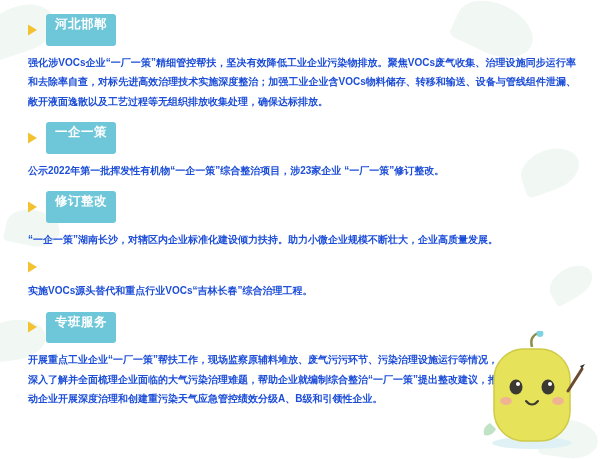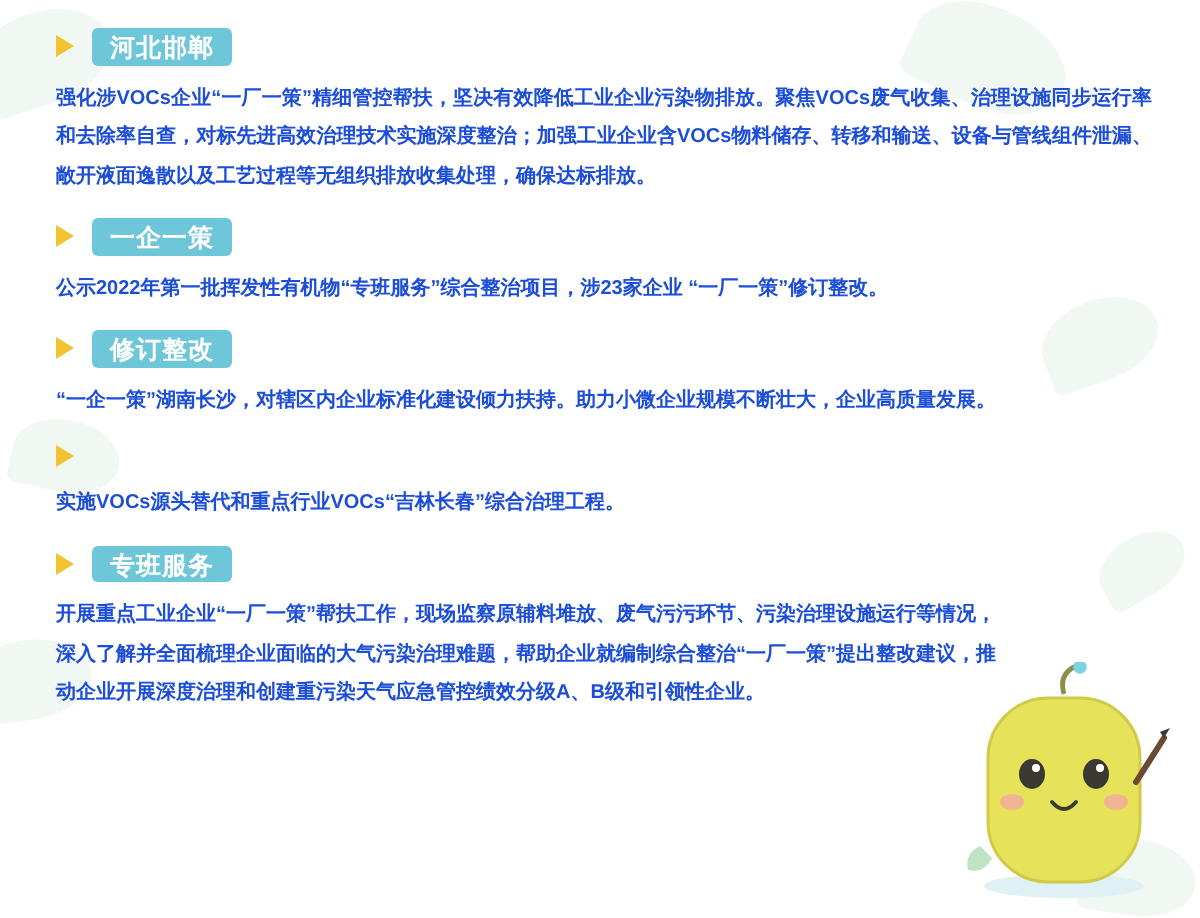--- a/index.html
+++ b/index.html
@@ -57,21 +57,21 @@
     flex: 0 0 auto;
     display: block;
   }
   .region-tag {
     display: inline-block;
     background: #6ec6d9;
     color: #ffffff;
     font-size: 12.5px;
     font-weight: bold;
     line-height: 1;
-    padding: 4px 9px 2px 9px;
+    padding: 4px 9px 15px 9px;
     border-radius: 3px;
     letter-spacing: .5px;
   }
   .body-text {
     font-size: 10px;
     line-height: 1.95;
     color: #1d4ed8;
     font-weight: bold;
     text-align: justify;
     padding-left: 2px;
@@ -114,21 +114,21 @@
       <div class="body-text">强化涉VOCs企业“一厂一策”精细管控帮扶，坚决有效降低工业企业污染物排放。聚焦VOCs废气收集、治理设施同步运行率和去除率自查，对标先进高效治理技术实施深度整治；加强工业企业含VOCs物料储存、转移和输送、设备与管线组件泄漏、敞开液面逸散以及工艺过程等无组织排放收集处理，确保达标排放。</div>
     </div>
 
     <div class="section">
       <div class="head-row">
         <svg class="arrow-icon" viewBox="0 0 14 14">
           <path d="M2 1.5 L11 7 L2 12.5 Z" fill="#f2c230"></path>
         </svg>
         <span class="region-tag">一企一策</span>
       </div>
-      <div class="body-text">公示2022年第一批挥发性有机物“专班服务”综合整治项目，涉23家企业 “一厂一策”修订整改。</div>
+      <div class="body-text">公示2022年第一批挥发性有机物“一企一策”综合整治项目，涉23家企业 “一厂一策”修订整改。</div>
     </div>
 
     <div class="section">
       <div class="head-row">
         <svg class="arrow-icon" viewBox="0 0 14 14">
           <path d="M2 1.5 L11 7 L2 12.5 Z" fill="#f2c230"></path>
         </svg>
         <span class="region-tag">修订整改</span>
       </div>
       <div class="body-text">“一企一策”湖南长沙，对辖区内企业标准化建设倾力扶持。助力小微企业规模不断壮大，企业高质量发展。</div>

